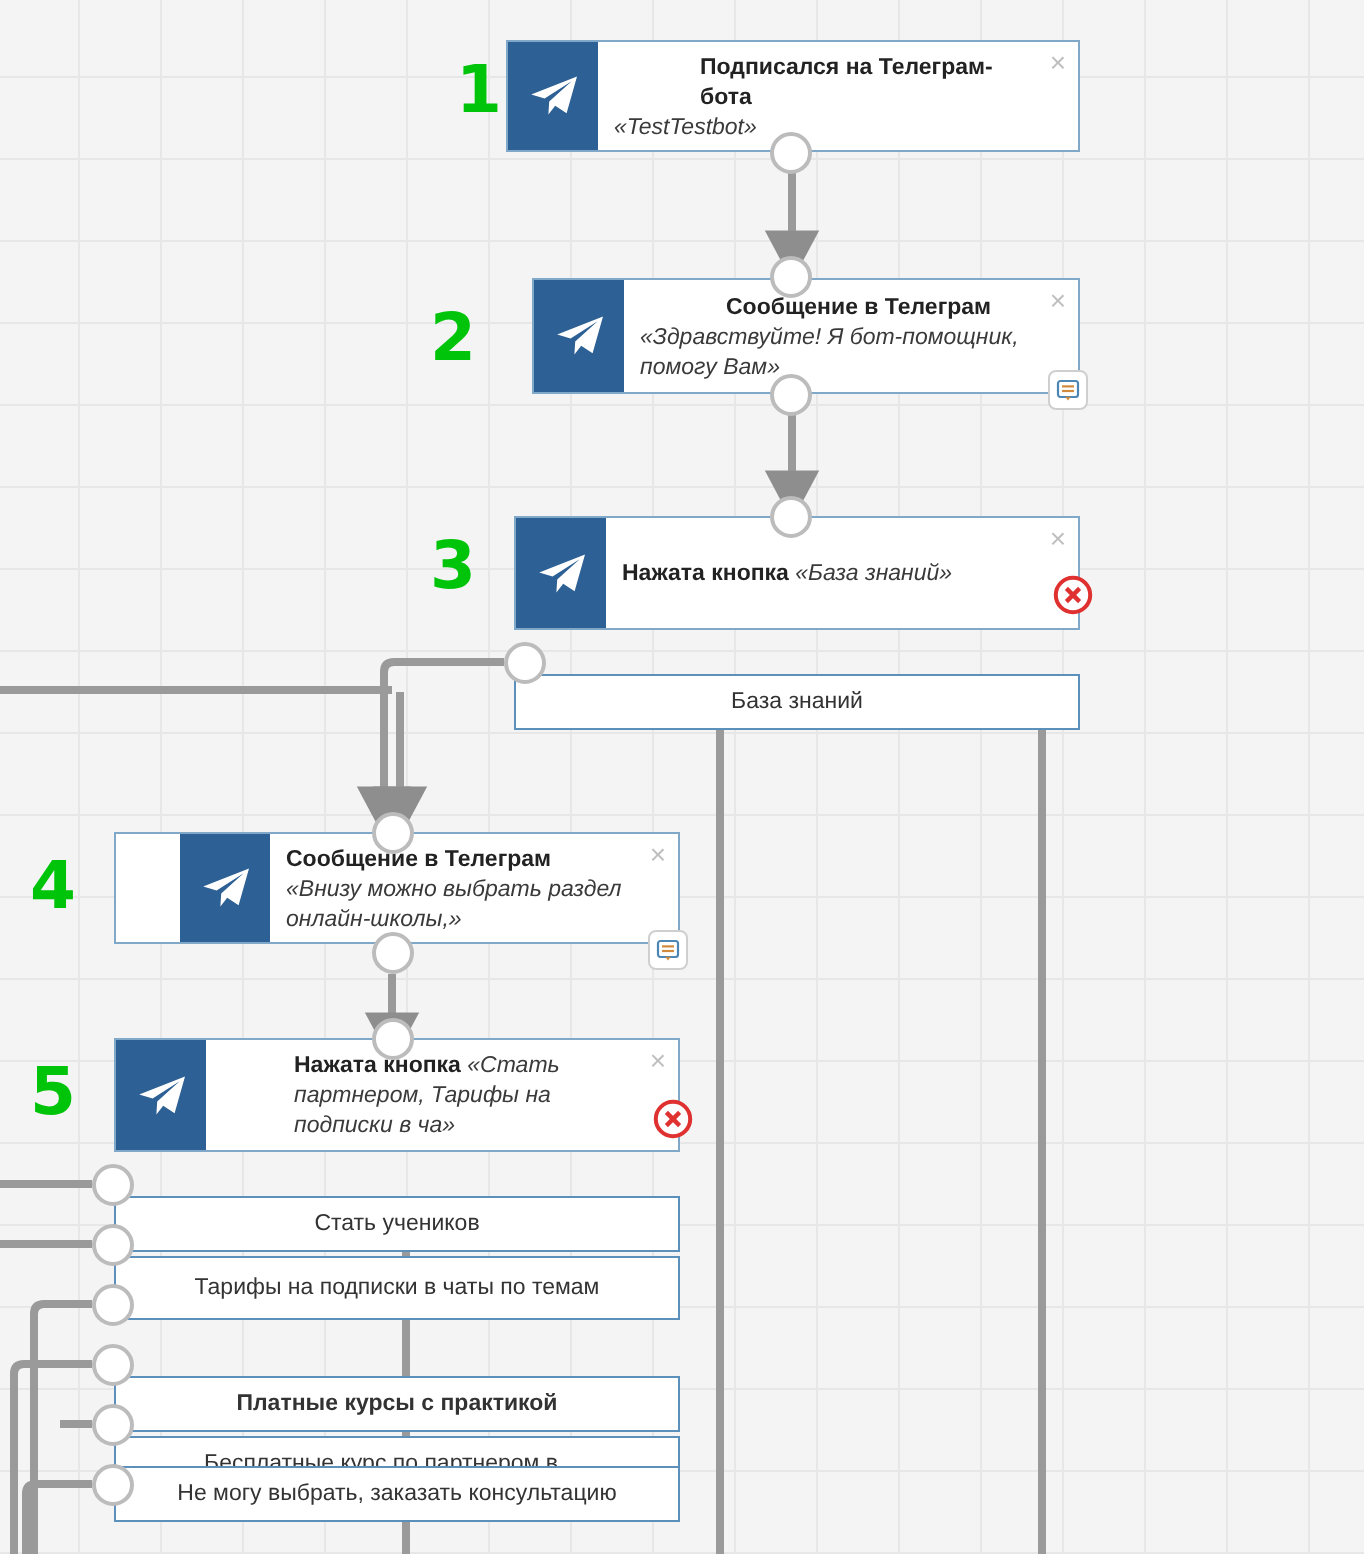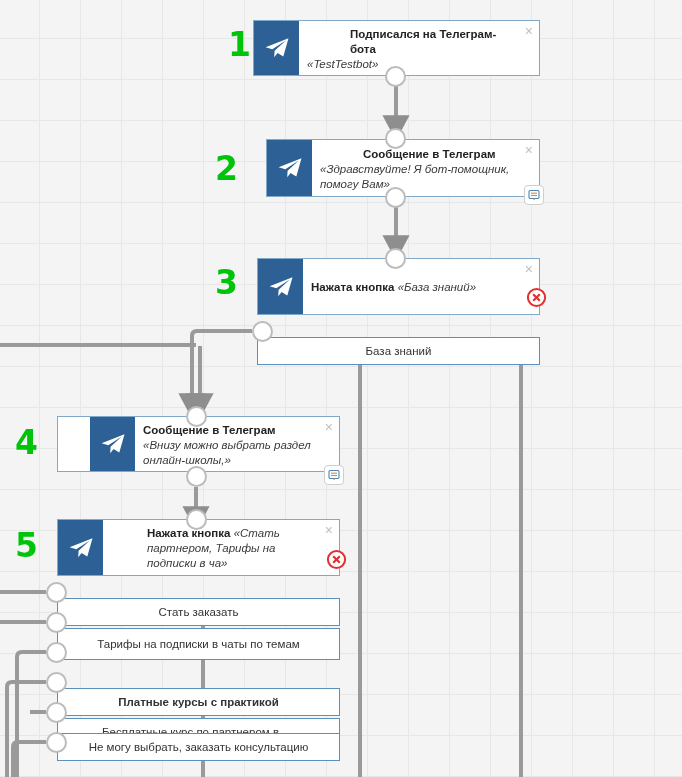--- a/index.html
+++ b/index.html
@@ -273,21 +273,21 @@
   </div>
   <div class="port" style="left:186px; top:509px;"></div>
   <div class="badge-err" style="left:326px; top:549px;">
     <svg width="21" height="21" viewBox="0 0 21 21" aria-hidden="true">
       <circle cx="10.5" cy="10.5" r="8.6" fill="#ffffff" stroke="#e03131" stroke-width="2"></circle>
       <line x1="7.2" y1="7.2" x2="13.8" y2="13.8" stroke="#e03131" stroke-width="2.2"></line>
       <line x1="13.8" y1="7.2" x2="7.2" y2="13.8" stroke="#e03131" stroke-width="2.2"></line>
     </svg>
   </div>
 
-  <div class="opt" style="left:57px; top:578px; width:283px; height:28px;">Стать заказать</div>
+  <div class="opt" style="left:57px; top:578px; width:283px; height:28px;">Стать учеников</div>
   <div class="port" style="left:46px; top:582px;"></div>
 
   <div class="opt" style="left:57px; top:608px; width:283px; height:32px;">Тарифы на подписки в чаты по темам</div>
   <div class="port" style="left:46px; top:612px;"></div>
 
   <div class="port" style="left:46px; top:642px;"></div>
 
   <div class="opt" style="left:57px; top:668px; width:283px; height:28px;font-weight:bold;">Платные курсы с практикой</div>
   <div class="port" style="left:46px; top:672px;"></div>
 

